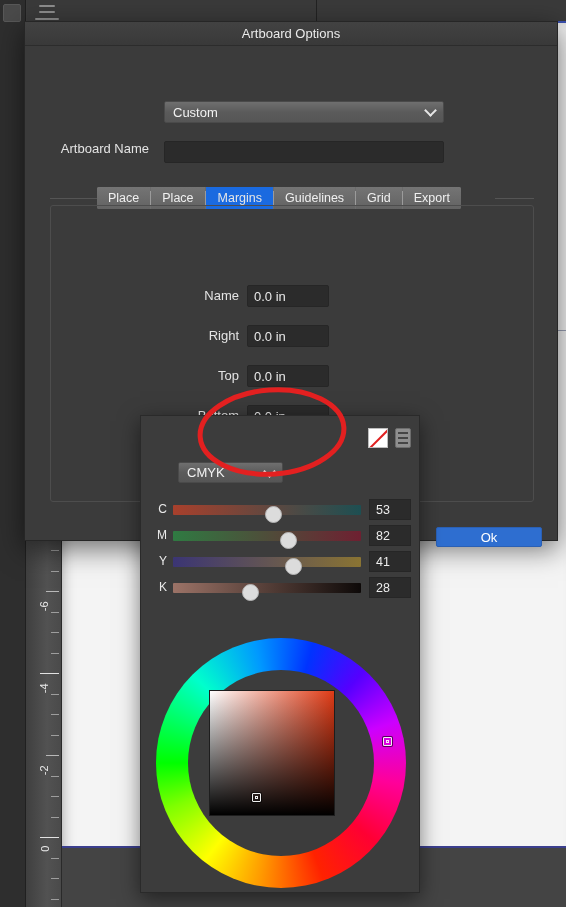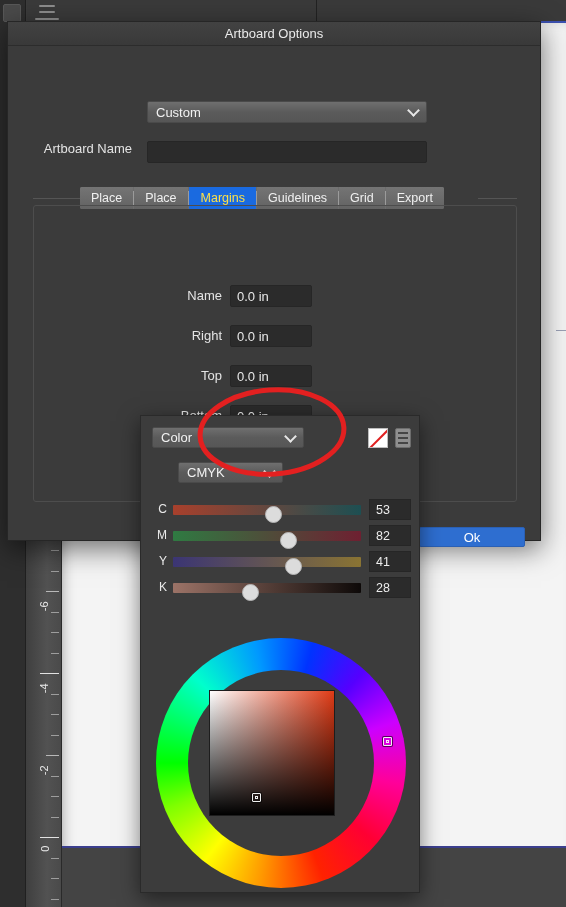--- a/index.html
+++ b/index.html
@@ -79,21 +79,21 @@
   .ruler-label {
     position: absolute; right: 16px;
     color: #e8e8e8; font-size: 11px; line-height: 11px;
     transform-origin: 100% 50%;
     transform: rotate(-90deg) translate(-50%, 0);
     white-space: nowrap;
   }
 
   
   .dialog {
-    position: absolute; left: 7px; top: 21px; width: 534px; height: 520px;
+    position: absolute; left: 24px; top: 21px; width: 534px; height: 520px;
     background: #3b3b3b;
     border: 1px solid #262626;
     box-shadow: 0 8px 26px rgba(0,0,0,.55);
   }
   .dialog-titlebar {
     height: 24px; width: 100%;
     background: linear-gradient(to bottom, #424242 0%, #393939 100%);
     border-bottom: 1px solid #2c2c2c;
     display: flex; align-items: center; justify-content: center;
   }
@@ -133,21 +133,21 @@
   .tabbar {
     position: absolute; left: 72px; top: 141px;
     display: flex; height: 22px;
     background: #6b6b6b; border-radius: 2px; overflow: hidden;
   }
   .tab {
     display: flex; align-items: center; justify-content: center;
     padding: 0 11px; color: #f0f0f0; font-size: 12.5px;
     background: linear-gradient(to bottom, #747474 0%, #636363 100%);
   }
-  .tab.active { background: #1a6ae0; color: #fde047; padding-left: 12px; }
+  .tab.active { background: #1a6ae0; color: #e5e5e5; padding-left: 12px; }
   .tab-sep { width: 1px; background: #9b9b9b; margin: 4px 0; }
   .tabbar-rule-l, .tabbar-rule-r {
     position: absolute; top: 152px; height: 1px; background: #555;
   }
 
   
   .group-panel {
     position: absolute; left: 25px; top: 159px; width: 484px; height: 297px;
     border: 1px solid #4d4d4d; border-radius: 3px;
   }
@@ -419,24 +419,20 @@
 
       <div class="ok-button">Ok</div>
 
     </div>
   </div>
 
   <div class="color-panel">
 
     <div class="cp-header">
 
-      <div class="select-ctl cp-mode-select">
-        <span>Color</span>
-        <span class="chev"></span>
-      </div>
 
       <div class="swatch-none"></div>
 
       <div class="list-icon">
         <i></i>
         <i></i>
         <i></i>
       </div>
 
       <div class="select-ctl cp-space-select">

